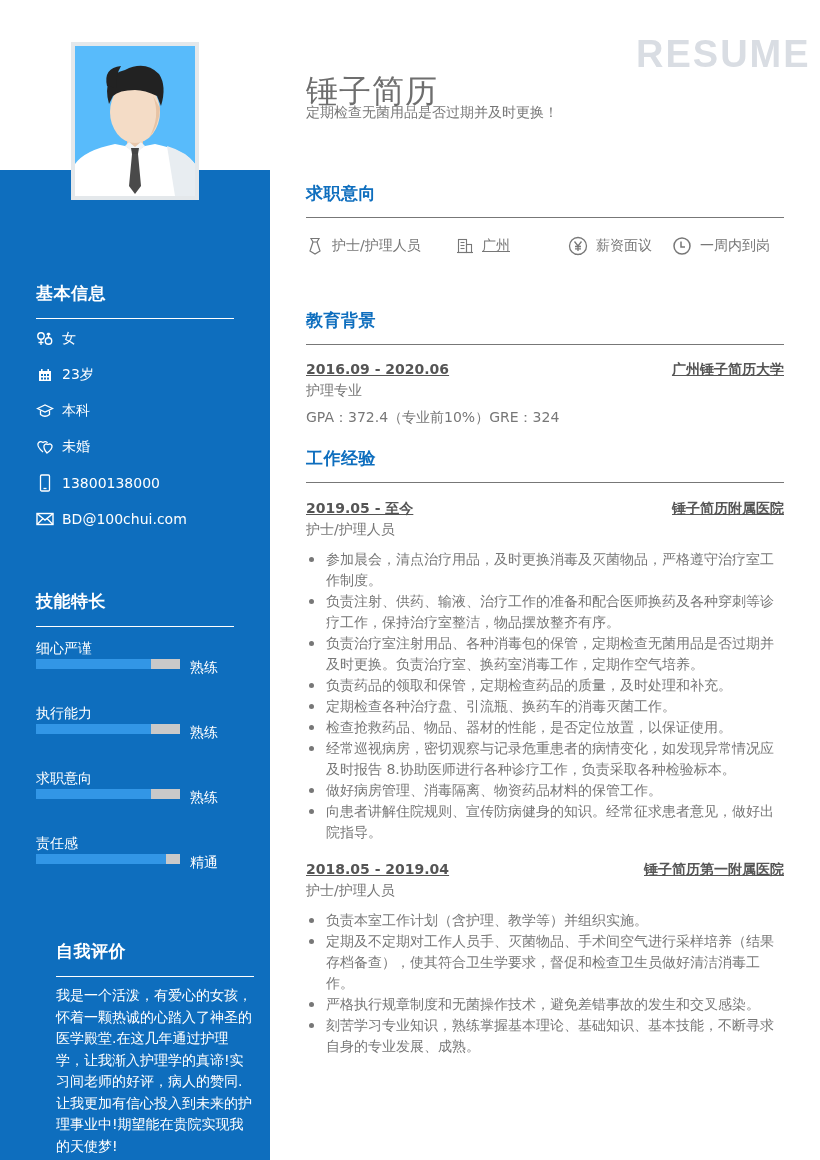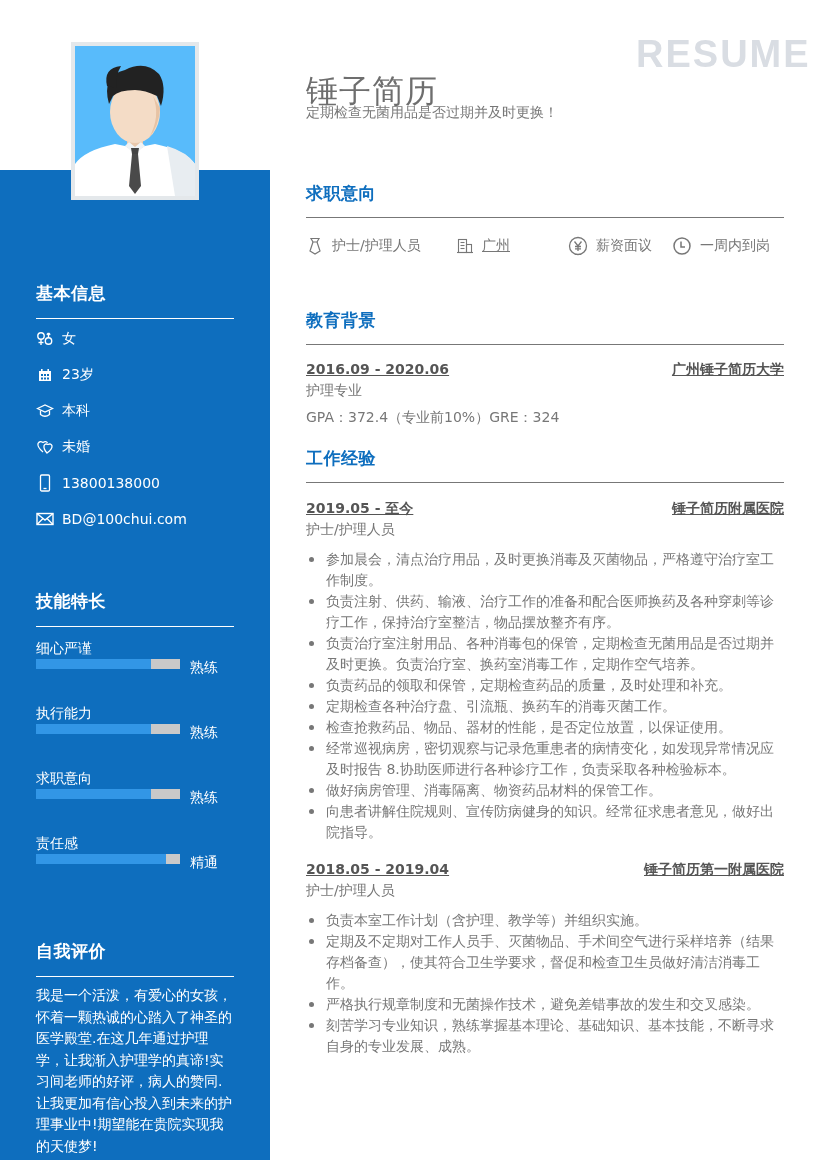--- a/index.html
+++ b/index.html
@@ -173,21 +173,21 @@
     <div class="skill-name">责任感</div>
     <div class="skill-bar-row">
       <div class="skill-bar">
           <div class="skill-fill" style="width:90%;"></div>
         </div>
       <span class="skill-level">精通</span>
     </div>
   </div>
 </div>
 
-<div class="side-section" style="top:940px;">
+<div class="side-section" style="top:940px;margin-left:20px;">
   <div class="side-title">自我评价</div>
   <div class="self-eval">我是一个活泼，有爱心的女孩，怀着一颗热诚的心踏入了神圣的医学殿堂.在这几年通过护理学，让我渐入护理学的真谛!实习间老师的好评，病人的赞同.让我更加有信心投入到未来的护理事业中!期望能在贵院实现我的天使梦!</div>
 </div>
 
 <div class="main-section" style="top:182px;">
   <div class="main-title">求职意向</div>
   <div class="intent-row">
     <div class="intent-item" style="width:150px;">
       <span class="ic">
         <svg width="14" height="18" viewBox="0 0 14 18" fill="none" stroke="#777" stroke-width="1.2">

